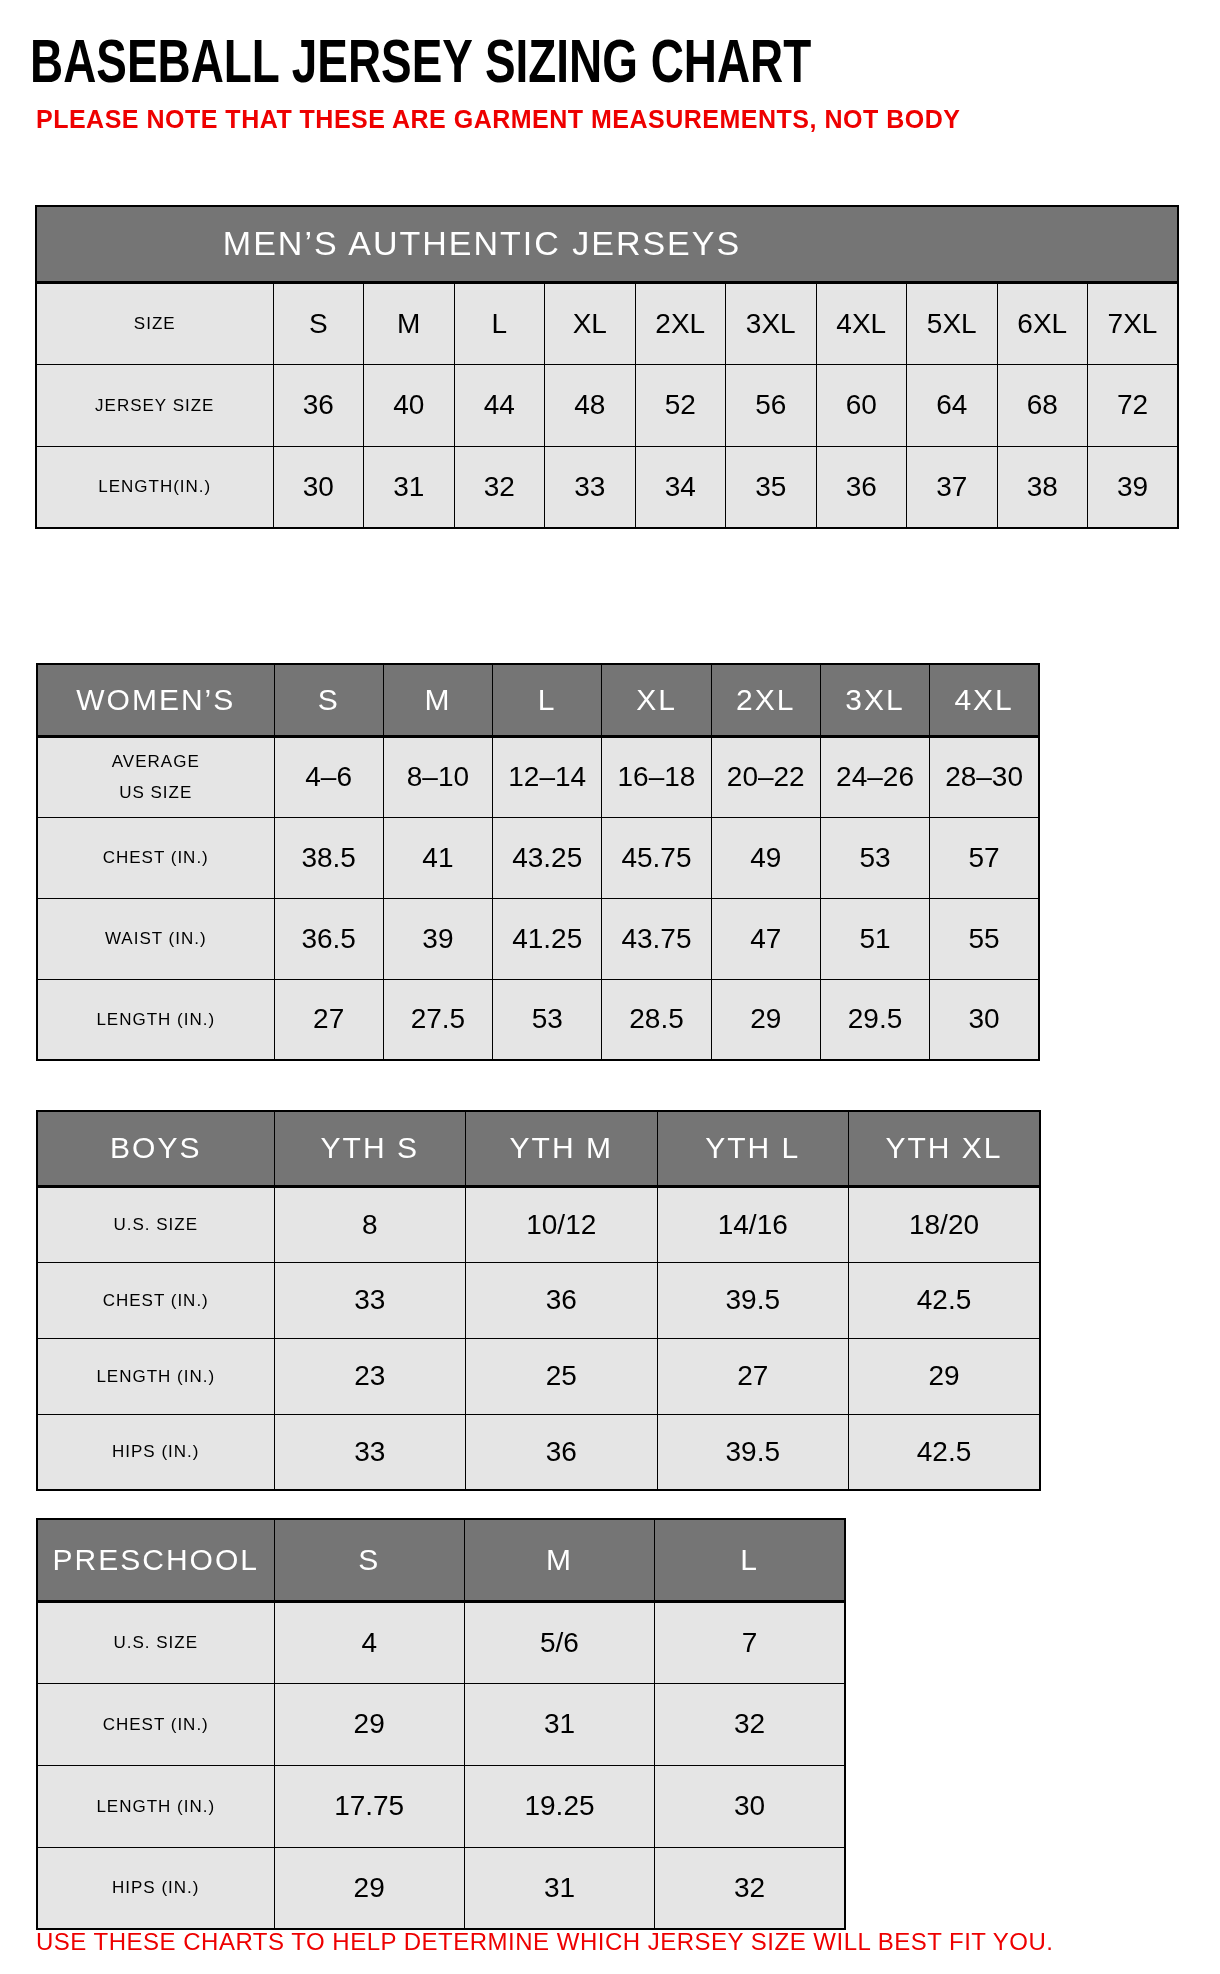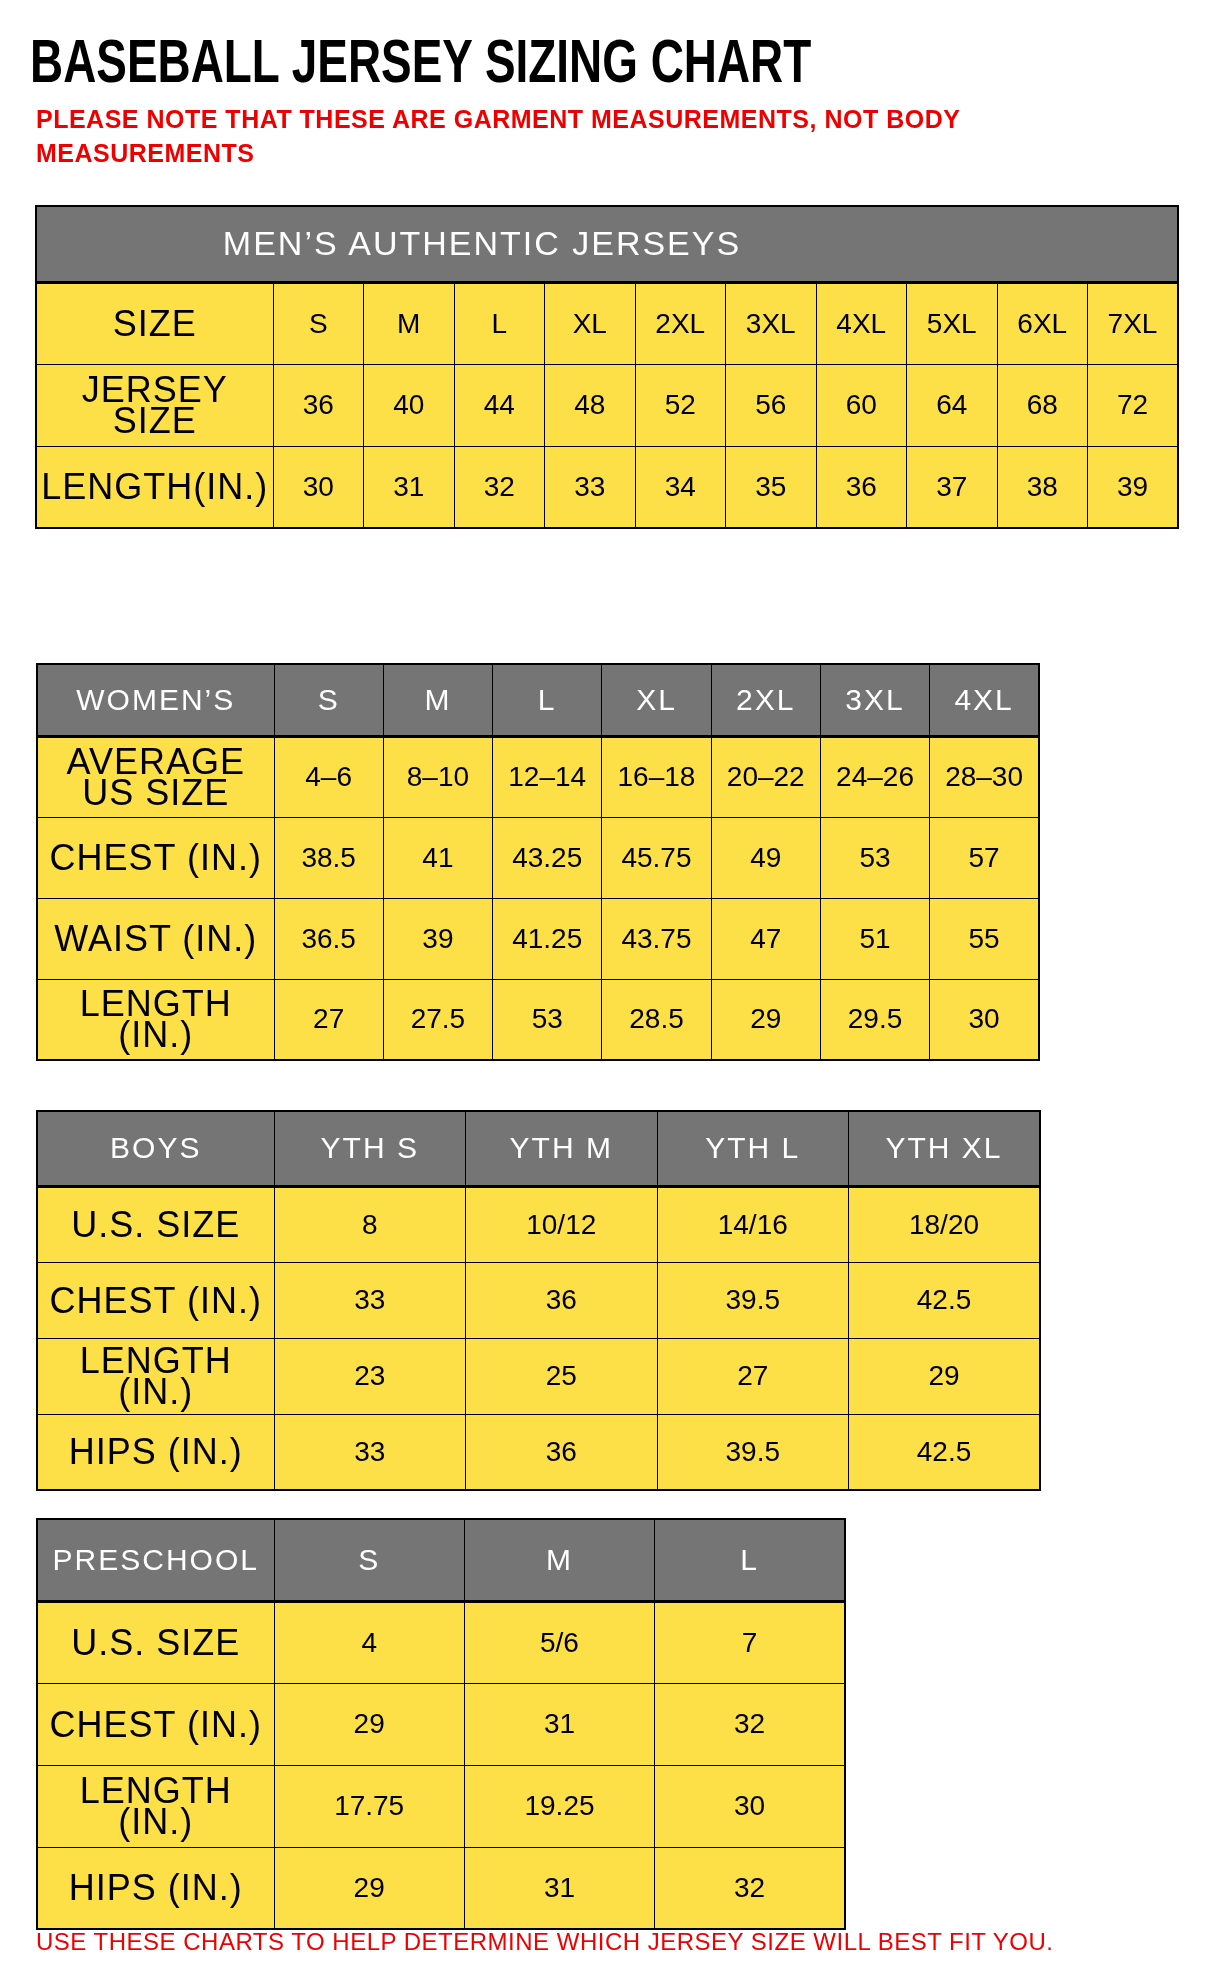--- a/index.html
+++ b/index.html
@@ -17,33 +17,33 @@
     position:absolute;left:36px;top:102px;color:var(--red);
     font-size:25px;letter-spacing:0.5px;font-weight:700;
   }
   .note-line{line-height:34px;white-space:nowrap;}
   .footer-note{
     position:absolute;left:36px;top:1928px;color:var(--red);
     font-size:24px;letter-spacing:0.5px;white-space:nowrap;font-weight:400;
   }
   table.tbl{
     position:absolute;border-collapse:collapse;table-layout:fixed;
-    background:#fde047;border:2px solid var(--line);
+    background:#e5e5e5;border:2px solid var(--line);
   }
   .tbl th,.tbl td{
     border:1px solid var(--line);text-align:center;vertical-align:middle;padding:0;
     overflow:hidden;
   }
   .tbl thead th{
     background:var(--gray);color:#ffffff;border-bottom:3px solid var(--line);
     font-weight:400;font-size:30px;letter-spacing:2px;
   }
   .tbl thead th.banner{font-size:34px;letter-spacing:2px;padding-right:250px;}
   .tbl td.cell-value{font-size:28px;}
-  .tbl td.row-label{font-size:36px;letter-spacing:1px;white-space:pre-line;line-height:31px;}
+  .tbl td.row-label{font-size:17px;letter-spacing:1px;white-space:pre-line;line-height:31px;}
 
   #tbl-mens{left:35px;top:205px;width:1144px;}
   #tbl-mens col.label-col{width:237px;}
   #tbl-mens thead tr{height:76px;}
   #tbl-mens tbody tr{height:82px;}
 
   #tbl-womens{left:36px;top:663px;width:1004px;}
   #tbl-womens col.label-col{width:237px;}
   #tbl-womens thead tr{height:72px;}
   #tbl-womens tbody tr{height:81px;}
@@ -58,21 +58,20 @@
   #tbl-preschool thead tr{height:82px;}
   #tbl-preschool tbody tr{height:82px;}
 </style>
 </head>
 <body style="--gray: #757575; --red: #ee0000; --line: #000000;">
 
 <div class="page-title">BASEBALL JERSEY SIZING CHART</div>
 
 <div class="note">
   <div class="note-line">PLEASE NOTE THAT THESE ARE GARMENT MEASUREMENTS, NOT BODY</div>
-  <div class="note-line">MEASUREMENTS</div>
 </div>
 
 <table class="tbl" id="tbl-mens">
     <colgroup>
       <col class="label-col">
       <col>
       <col>
       <col>
       <col>
       <col>

